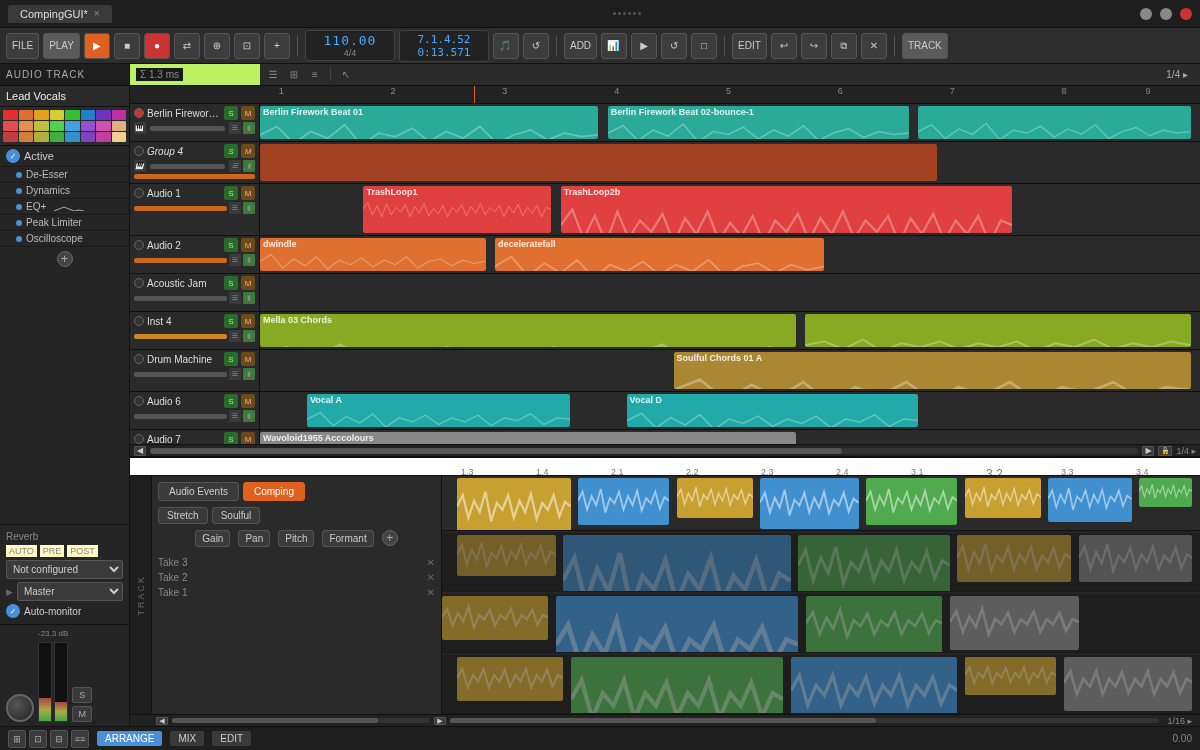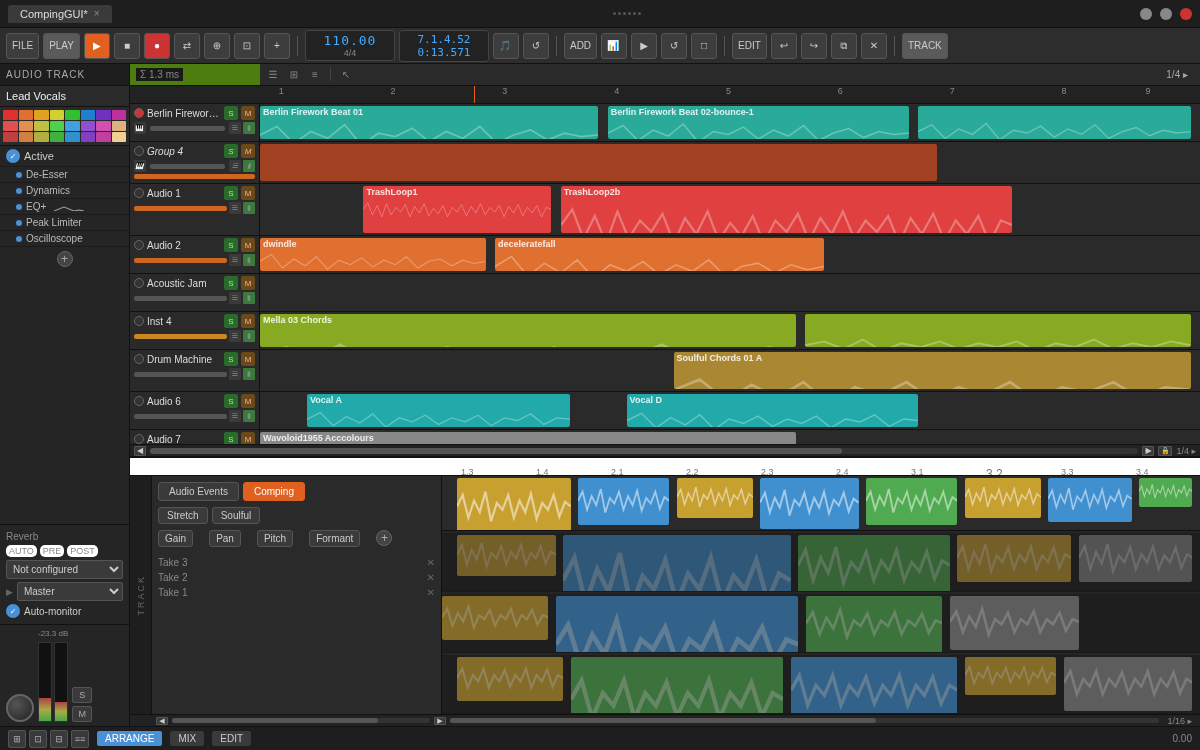--- a/index.html
+++ b/index.html
@@ -178,23 +178,23 @@
       margin-bottom: 3px;
     }
     .reverb-badge {
       display: flex;
       gap: 3px;
       font-size: 9px;
       color: #888;
       margin-bottom: 3px;
     }
     .reverb-badge span {
-      background: #ffffff;
+      background: #fef9c3;
       padding: 1px 3px;
-      border-radius: 5px;
+      border-radius: 0;
     }
     .reverb-select {
       width: 100%;
       background: #3a3a3a;
       border: 1px solid #555;
       color: #ccc;
       font-size: 10px;
       padding: 2px;
       border-radius: 2px;
       margin-bottom: 3px;
@@ -472,21 +472,22 @@
       padding: 2px 8px;
       background: #3a3a3a;
       border: 1px solid #555;
       border-radius: 3px;
       font-size: 10px;
       color: #ccc;
       cursor: pointer;
     }
     .lower-params {
       display: flex;
-      gap: 16px;
+      gap: 8px;
+      justify-content: center;
     }
     .lower-param-btn {
       padding: 2px 6px;
       background: #3a3a3a;
       border: 1px solid #555;
       border-radius: 3px;
       font-size: 10px;
       color: #ccc;
       cursor: pointer;
     }
@@ -768,21 +769,21 @@
       </div>
       <div class="meter-btns">
         <div class="meter-btn">S</div>
         <div class="meter-btn">M</div>
       </div>
     </div>
   </div>
 
   <div id="track-area">
 
-    <div style="display:flex; align-items:center; height:22px; background:#4d7c0f; border-bottom:1px solid #111;">
+    <div style="display:flex; align-items:center; height:22px; background:#bef264; border-bottom:1px solid #111;">
       <div style="width:130px; min-width:130px; padding:0 6px; display:flex; align-items:center;">
         <span class="sigma-display">Σ 1.3 ms</span>
       </div>
       <div id="track-toolbar" style="flex:1;">
         <div class="track-tb-btn">☰</div>
         <div class="track-tb-btn">⊞</div>
         <div class="track-tb-btn">≡</div>
         <div class="track-tb-sep" style="width:1px;height:14px;background:#444;margin:0 3px;"></div>
         <div class="track-tb-btn">↖</div>
         <div style="flex:1;"></div>

